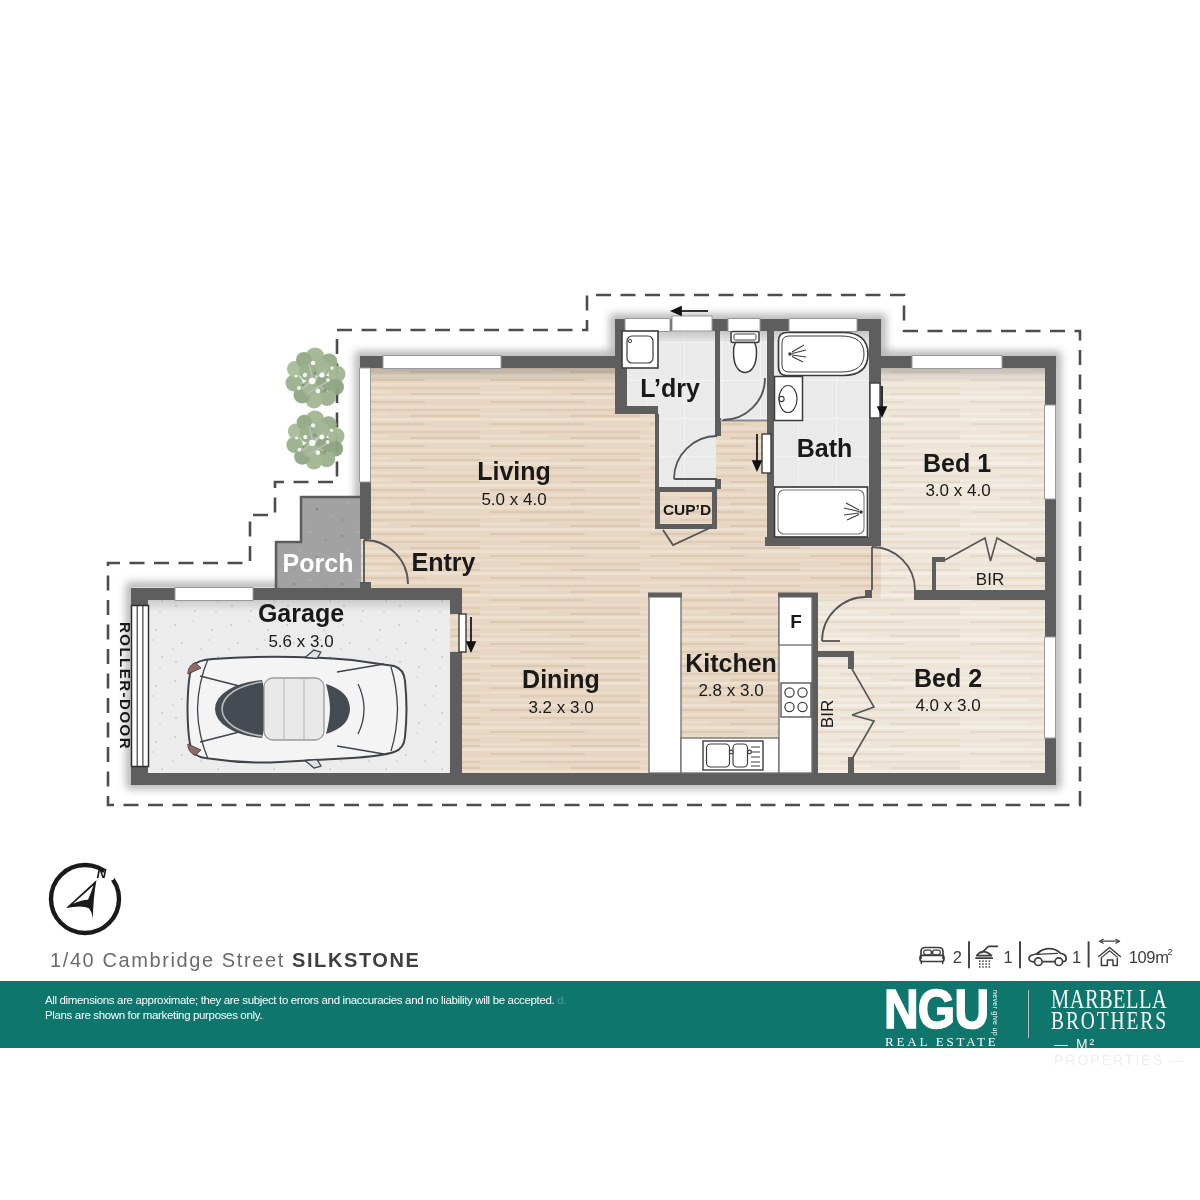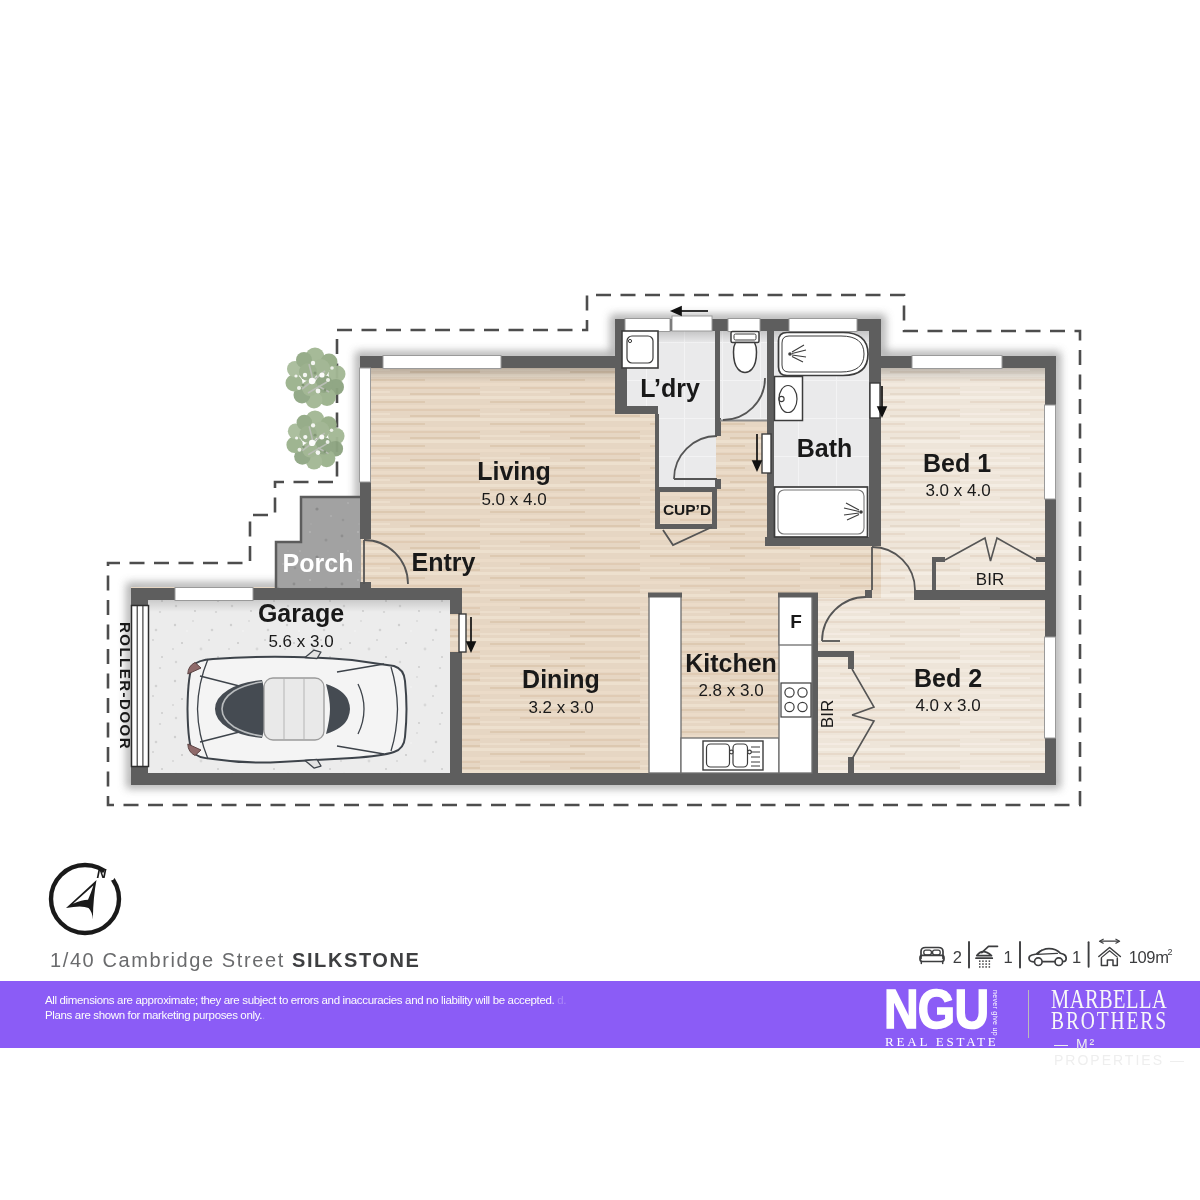--- a/index.html
+++ b/index.html
@@ -457,21 +457,21 @@
 
   <text x="952.8" y="963" font-size="16.5">2</text>
   <text x="1003.5" y="963" font-size="16.5">1</text>
   <text x="1072" y="962.7" font-size="16.5">1</text>
   <text x="1128.8" y="962.7" font-size="16.5" letter-spacing="-0.4">109m</text>
   <text x="1167.5" y="954.5" font-size="9">2</text>
 </g>
 
 </svg>
 
-<div style="position:absolute;left:0;top:981px;width:1200px;height:67px;background:#8b5cf6;color:#ffffff;">
+<div style="position:absolute;left:0;top:981px;width:1200px;height:67px;background:#0f766e;color:#ffffff;">
 
   <div style="position:absolute;left:45px;top:11.5px;font-size:11.5px;letter-spacing:-0.35px;line-height:15px;color:#fdfdfd;">
     All dimensions are approximate; they are subject to errors and inaccuracies and no liability will be accepted.<span style="opacity:0.25">&nbsp;d.</span><br>
     Plans are shown for marketing purposes only.<span style="opacity:0.25">.</span>
   </div>
 
   <div style="position:absolute;left:884px;top:1px;font-weight:bold;font-size:48px;line-height:45px;letter-spacing:-0.8px;transform:scaleY(1.17);transform-origin:left top;-webkit-text-stroke:1.4px #ffffff;">NGU</div>
   <div style="position:absolute;left:885px;top:52.5px;font-size:13px;letter-spacing:2.8px;font-family:Liberation Serif, serif;">REAL ESTATE</div>
   <div style="position:absolute;left:999px;top:9px;font-size:7px;line-height:7px;transform:rotate(90deg);transform-origin:left top;letter-spacing:0.3px;">never give up</div>
   <div style="position:absolute;left:1028px;top:9px;width:1px;height:48px;background:#bbbbbb;"></div>

